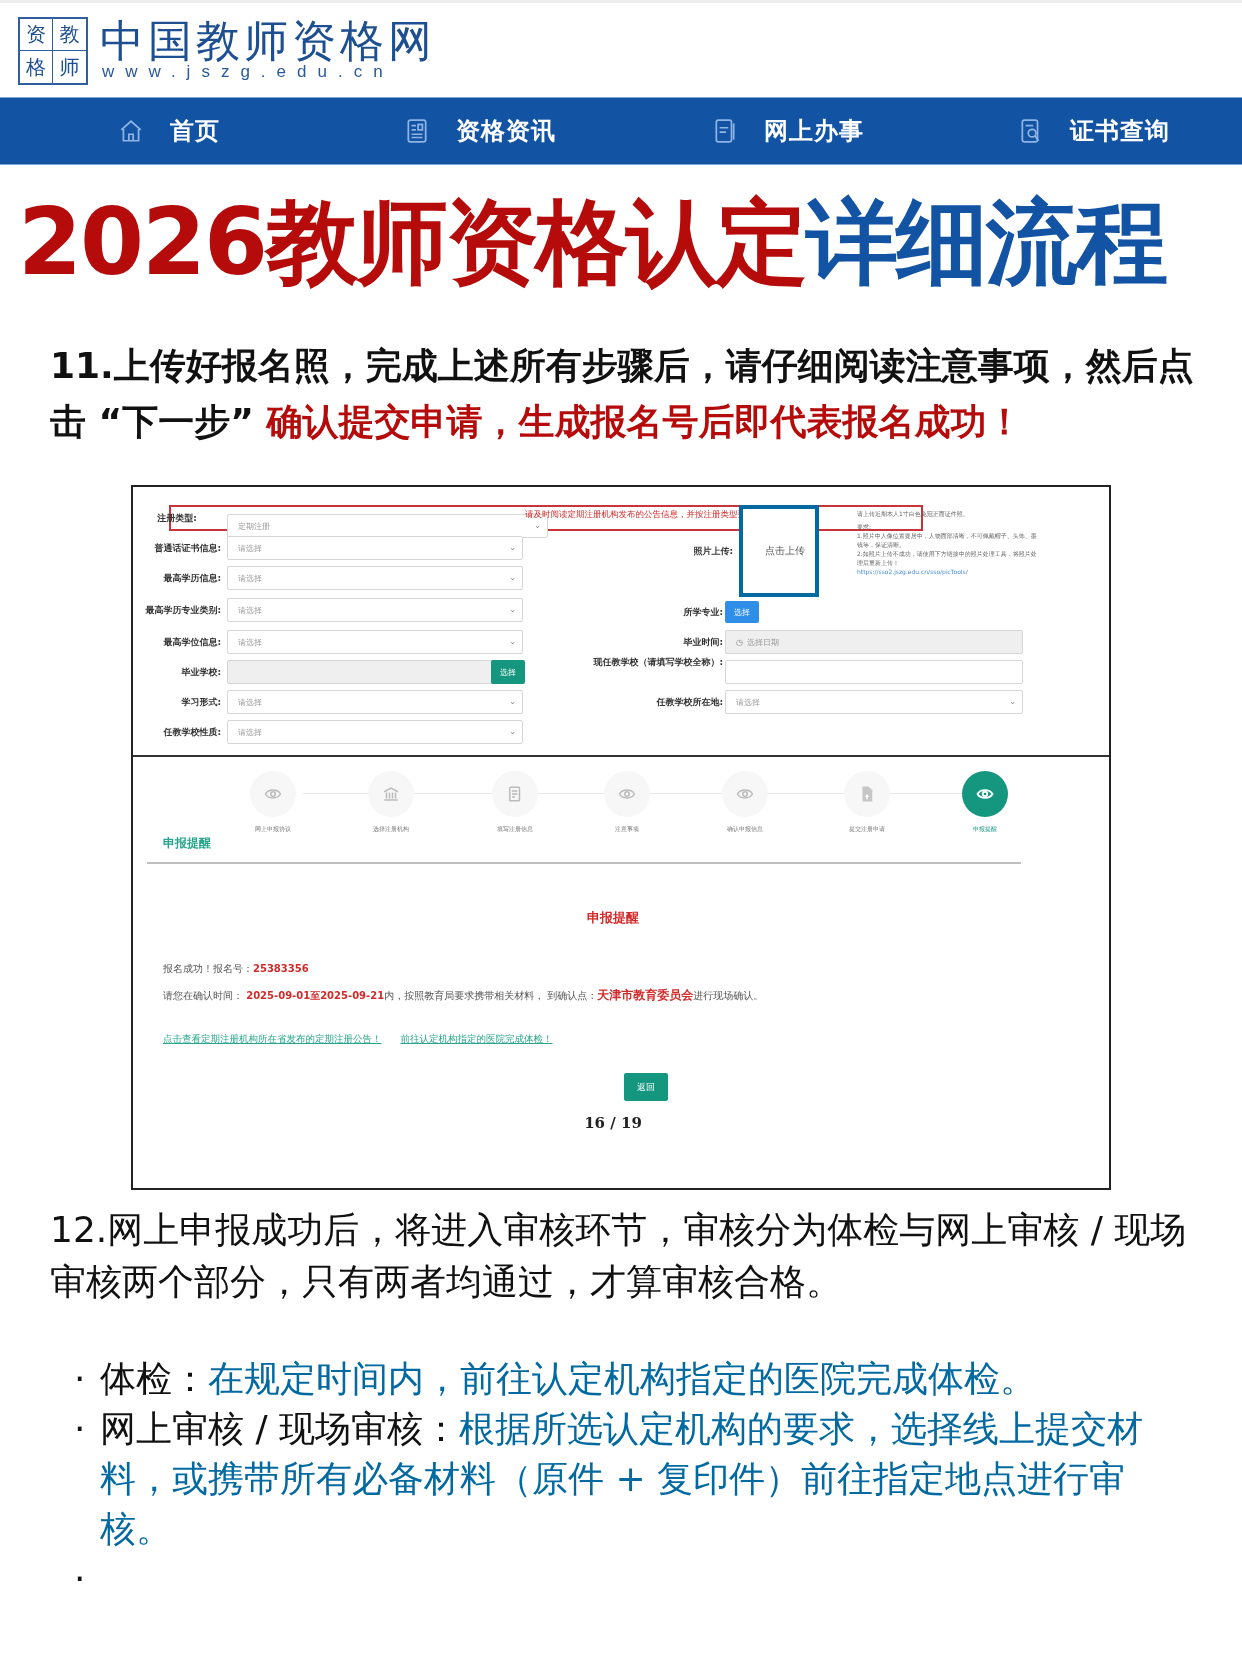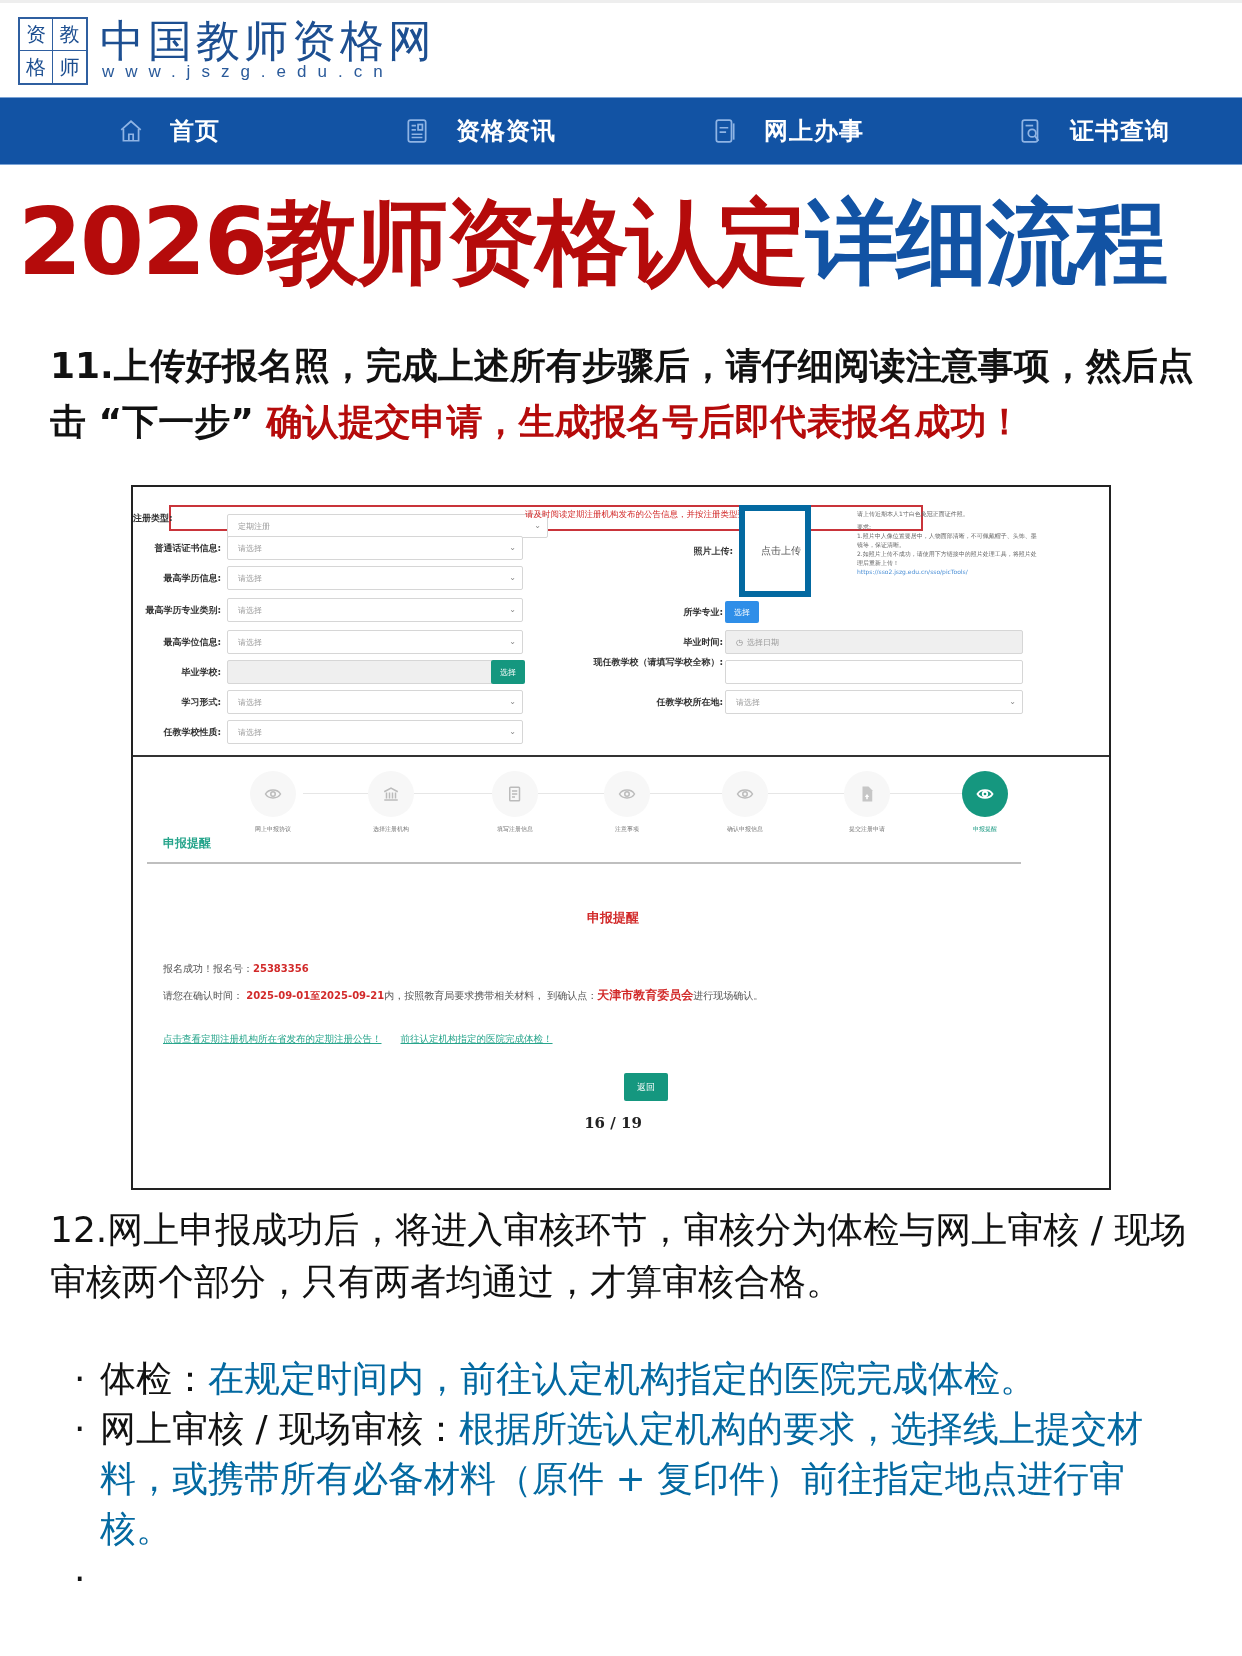--- a/index.html
+++ b/index.html
@@ -40,21 +40,21 @@
   .flabel { font-size: 9px; font-weight: bold; color: #333; text-align: right; white-space: nowrap; }
   .fselect { position: absolute; height: 24px; border: 1px solid #d6d6d6; border-radius: 2px; background: #fff; font-size: 8px; color: #999; display: flex; align-items: center; padding-left: 10px; }
   .fselect .chev { position: absolute; right: 6px; top: 6px; font-size: 8px; color: #888; }
   .fselect.grey { background: #efefef; }
   .btn-teal { position: absolute; height: 24px; background: #15977f; color: #fff; font-size: 8px; display: flex; align-items: center; justify-content: center; border-radius: 2px; }
   .btn-blue { position: absolute; height: 22px; background: #2f8ee8; color: #fff; font-size: 8px; display: flex; align-items: center; justify-content: center; border-radius: 2px; }
 
   .redbox { position: absolute; left: 36px; top: 18px; width: 754px; height: 26px; border: 2px solid #c9343a; }
   .red-note { position: absolute; left: 392px; top: 22px; font-size: 8.5px; color: #d22a2a; white-space: nowrap; }
 
-  .photo-box { position: absolute; left: 606px; top: 18px; width: 72px; height: 92px; border: 6px solid #0369a1; display: flex; align-items: center; justify-content: center; font-size: 10px; color: #555; background: #fff; padding-left: 12px; }
+  .photo-box { position: absolute; left: 606px; top: 18px; width: 80px; height: 92px; border: 4px solid #0369a1; display: flex; align-items: center; justify-content: center; font-size: 10px; color: #555; background: #fff; padding-left: 12px; }
   .photo-tips { position: absolute; left: 724px; top: 22px; width: 180px; font-size: 6px; color: #666; line-height: 9px; }
   .photo-tips .link { color: #4a8fd6; }
 
   
   .shot-result { position: absolute; left: 0; top: 272px; width: 976px; height: 430px; }
   .stepper-line { position: absolute; top: 34px; height: 1px; background: #e6e6e6; }
   .step { position: absolute; top: 12px; width: 80px; text-align: center; }
   .step .circ { width: 46px; height: 46px; border-radius: 50%; background: #f7f7f7; margin: 0 auto; display: flex; align-items: center; justify-content: center; }
   .step .circ svg { width: 18px; height: 18px; }
   .step .circ.active { background: #15977f; }
@@ -137,21 +137,21 @@
 <div class="para p11">
   <span>11.上传好报名照，完成上述所有步骤后，请仔细阅读注意事项，然后点击 “下一步” </span><span class="hl">确认提交申请，生成报名号后即代表报名成功！</span>
 </div>
 
 <div class="shot">
   <div class="shot-form">
     <div class="watermark"></div>
 
     <div class="redbox"></div>
 
-    <div class="frow" style="left:0; top:19px; width:88px; justify-content:flex-start;">
+    <div class="frow" style="left:0; top:19px; width:88px; justify-content:center;">
       <span class="flabel">注册类型:</span>
     </div>
     <div class="fselect" style="left:94px; top:27px; width:321px;align-items:center;">
       <span>定期注册</span>
         <span class="chev">⌄</span>
     </div>
     <div class="red-note">请及时阅读定期注册机构发布的公告信息，并按注册类型要求准备材料。</div>
 
     <div class="frow" style="left:0; top:49px; width:88px; justify-content:flex-end;">
         <span class="flabel">普通话证书信息:</span>

